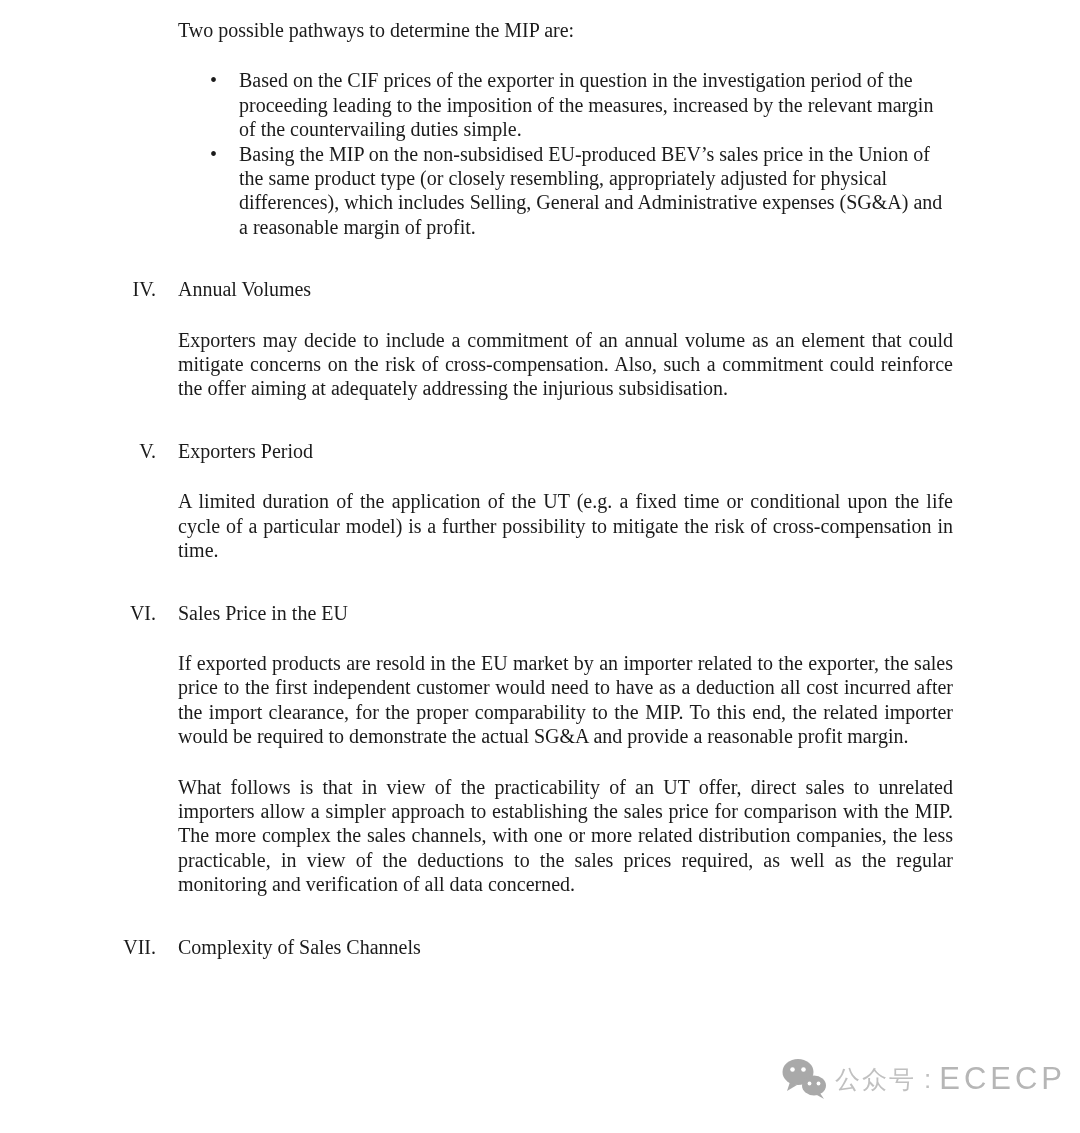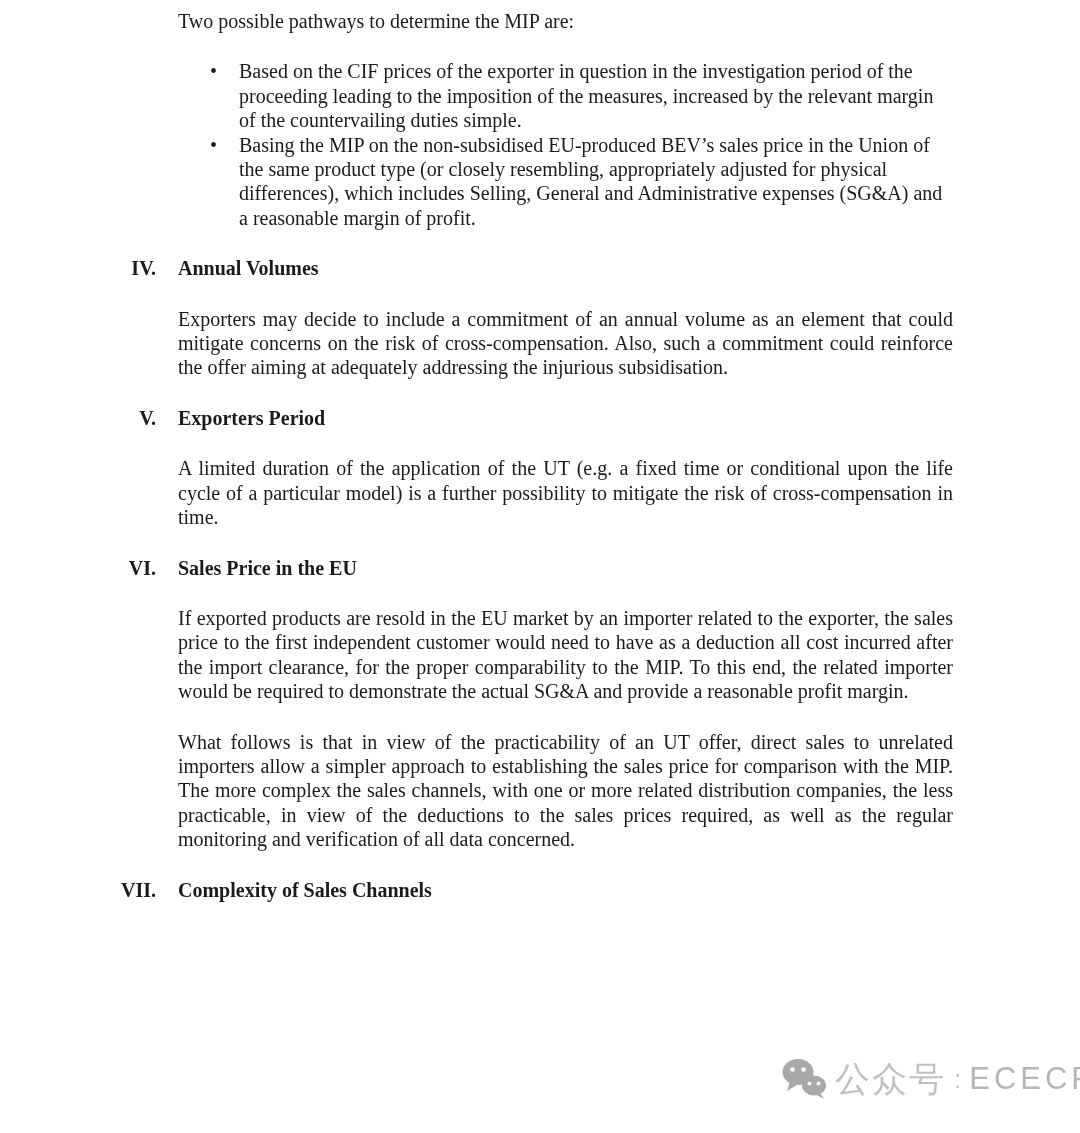--- a/index.html
+++ b/index.html
@@ -18,42 +18,42 @@
     position: absolute;
     left: 178px;
     top: 6px;
     width: 775px;
   }
   .para {
     margin: 26px 0 0 0;
     text-align: justify;
   }
   .para.first {
-    margin-top: 3px;
+    margin-top: 12px;
     text-align: left;
   }
   .bullets {
     list-style: none;
     margin: 26px 0 0 0;
     padding: 0;
   }
   .bullet-item {
     position: relative;
     padding-left: 61px;
     text-align: left;
   }
   .bullet-item .marker {
     position: absolute;
     left: 32px;
     top: 0;
   }
   .section-heading {
     position: relative;
-    margin-top: 26px;
-    font-weight: bold;
+    margin-top: 38px;
+    font-weight: normal;
   }
   .section-heading .numeral {
     position: absolute;
     left: -68px;
     width: 46px;
     text-align: right;
     white-space: nowrap;
   }
   .watermark {
     position: absolute;
@@ -62,21 +62,21 @@
     display: flex;
     align-items: center;
     gap: 7px;
     pointer-events: none;
     opacity: 0.88;
     white-space: nowrap;
   }
   .wm-icon { display: block; }
   .wm-label {
     font-family: "Liberation Sans", "DejaVu Sans", sans-serif;
-    font-size: 35px;
+    font-size: 25px;
     color: #b8b8b8;
     letter-spacing: 2px;
   }
   .wm-sep {
     font-family: "Liberation Sans", "DejaVu Sans", sans-serif;
     font-size: 26px;
     color: #b8b8b8;
     margin: 0 1px;
   }
   .wm-brand {

